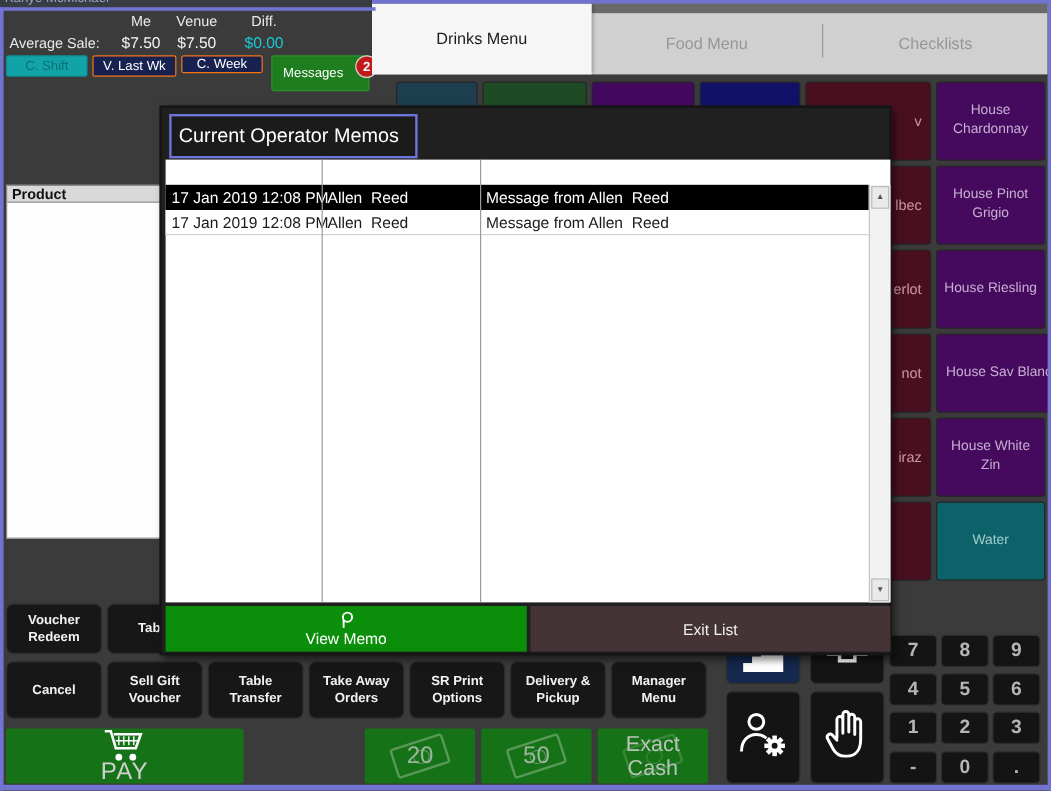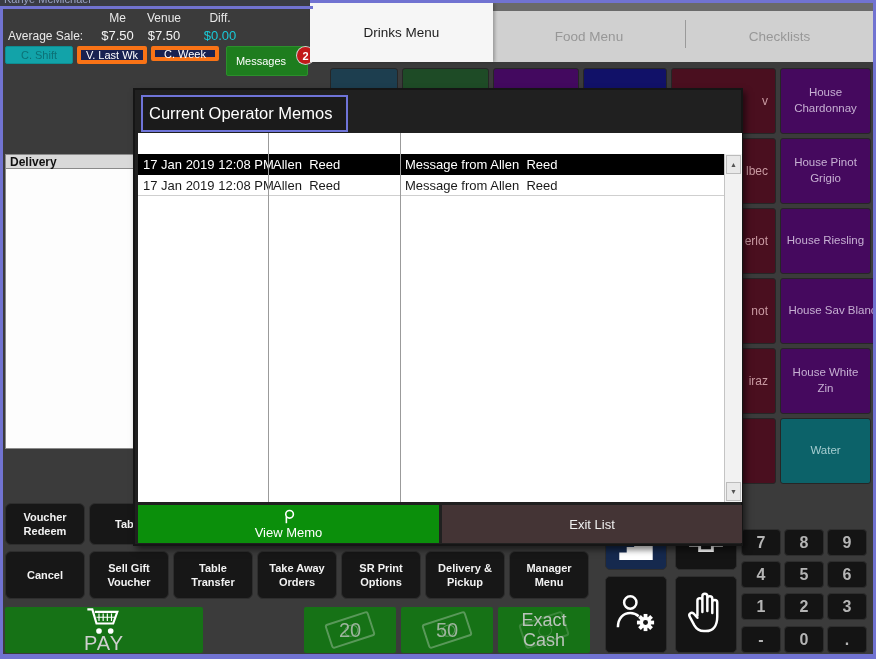--- a/index.html
+++ b/index.html
@@ -20,21 +20,21 @@
   .titlebar span { position:absolute; top:-7px; left:4px; white-space:nowrap; }
 
   
   .stat-h { color:#e9e9e9; font-size:12px; text-align:center; }
   .stat-v { color:#f4f4f4; font-size:13px; text-align:center; }
   .stat-label { color:#e9e9e9; font-size:12px; }
   .diff { color:#1ac9d6 !important; }
   .chipbtn { font-size:11px; text-align:center; color:#fff; border-radius:2px;
              display:flex; align-items:center; justify-content:center; cursor:pointer; }
   .chip-teal { background:#12a3a9; color:#0c7176; border:1px solid #0e8d92; }
-  .chip-navy { background:#182251; border:4px solid #f97316; }
+  .chip-navy { background:#182251; border:1px solid #f97316; }
   .chip-green{ background:#1e7d1e; border:1px solid #2c8f2c; }
   .badge { background:#c21919; color:#fff; width:17px; height:17px; border-radius:50%;
            font-size:11px; font-weight:bold; display:flex; align-items:center; justify-content:center;
            box-shadow:0 0 0 1px #cfcfcf; }
 
   
   .tabbar-bg { background:#d0d0d0; }
   .tab-darkstrip { background:#6a6a6a; }
   .tab { font-size:13.5px; display:flex; align-items:center; justify-content:center; cursor:pointer; }
   .tab-active { background:#f6f6f6; color:#1d1d1d; box-shadow:2px 0 3px rgba(0,0,0,.25); }
@@ -168,21 +168,21 @@
   <div class="abs housebtn pl" style="left:780px;top:68px;width:91px;height:66px;">House
 Chardonnay</div>
   <div class="abs housebtn pl" style="left:780px;top:138px;width:91px;height:66px;">House Pinot
 Grigio</div>
   <div class="abs housebtn pl" style="left:780px;top:208px;width:91px;height:66px;">House Riesling</div>
   <div class="abs housebtn pl" style="left:780px;top:278px;width:105px;height:66px;">House Sav Blanc</div>
   <div class="abs housebtn pl" style="left:780px;top:348px;width:91px;height:66px;">House White
 Zin</div>
   <div class="abs housebtn waterbtn pl" style="left:780px;top:418px;width:91px;height:66px;">Water</div>
 
-  <div class="abs prod-head" style="left:5px;top:154px;width:130px;height:15px;">Delivery</div>
+  <div class="abs prod-head" style="left:5px;top:154px;width:130px;height:15px;">Product</div>
   <div class="abs prod-list" style="left:5px;top:169px;width:130px;height:280px;"></div>
 
   <div class="abs blackbtn pl" style="left:5px;top:503px;width:80px;height:42px;">Voucher
 Redeem</div>
   <div class="abs blackbtn pl" style="left:89px;top:503px;width:80px;height:42px;">Table</div>
 
   <div class="abs blackbtn pl" style="left:5px;top:551px;width:80px;height:48px;">Cancel</div>
   <div class="abs blackbtn pl" style="left:89px;top:551px;width:80px;height:48px;">Sell Gift
 Voucher</div>
   <div class="abs blackbtn pl" style="left:173px;top:551px;width:80px;height:48px;">Table

